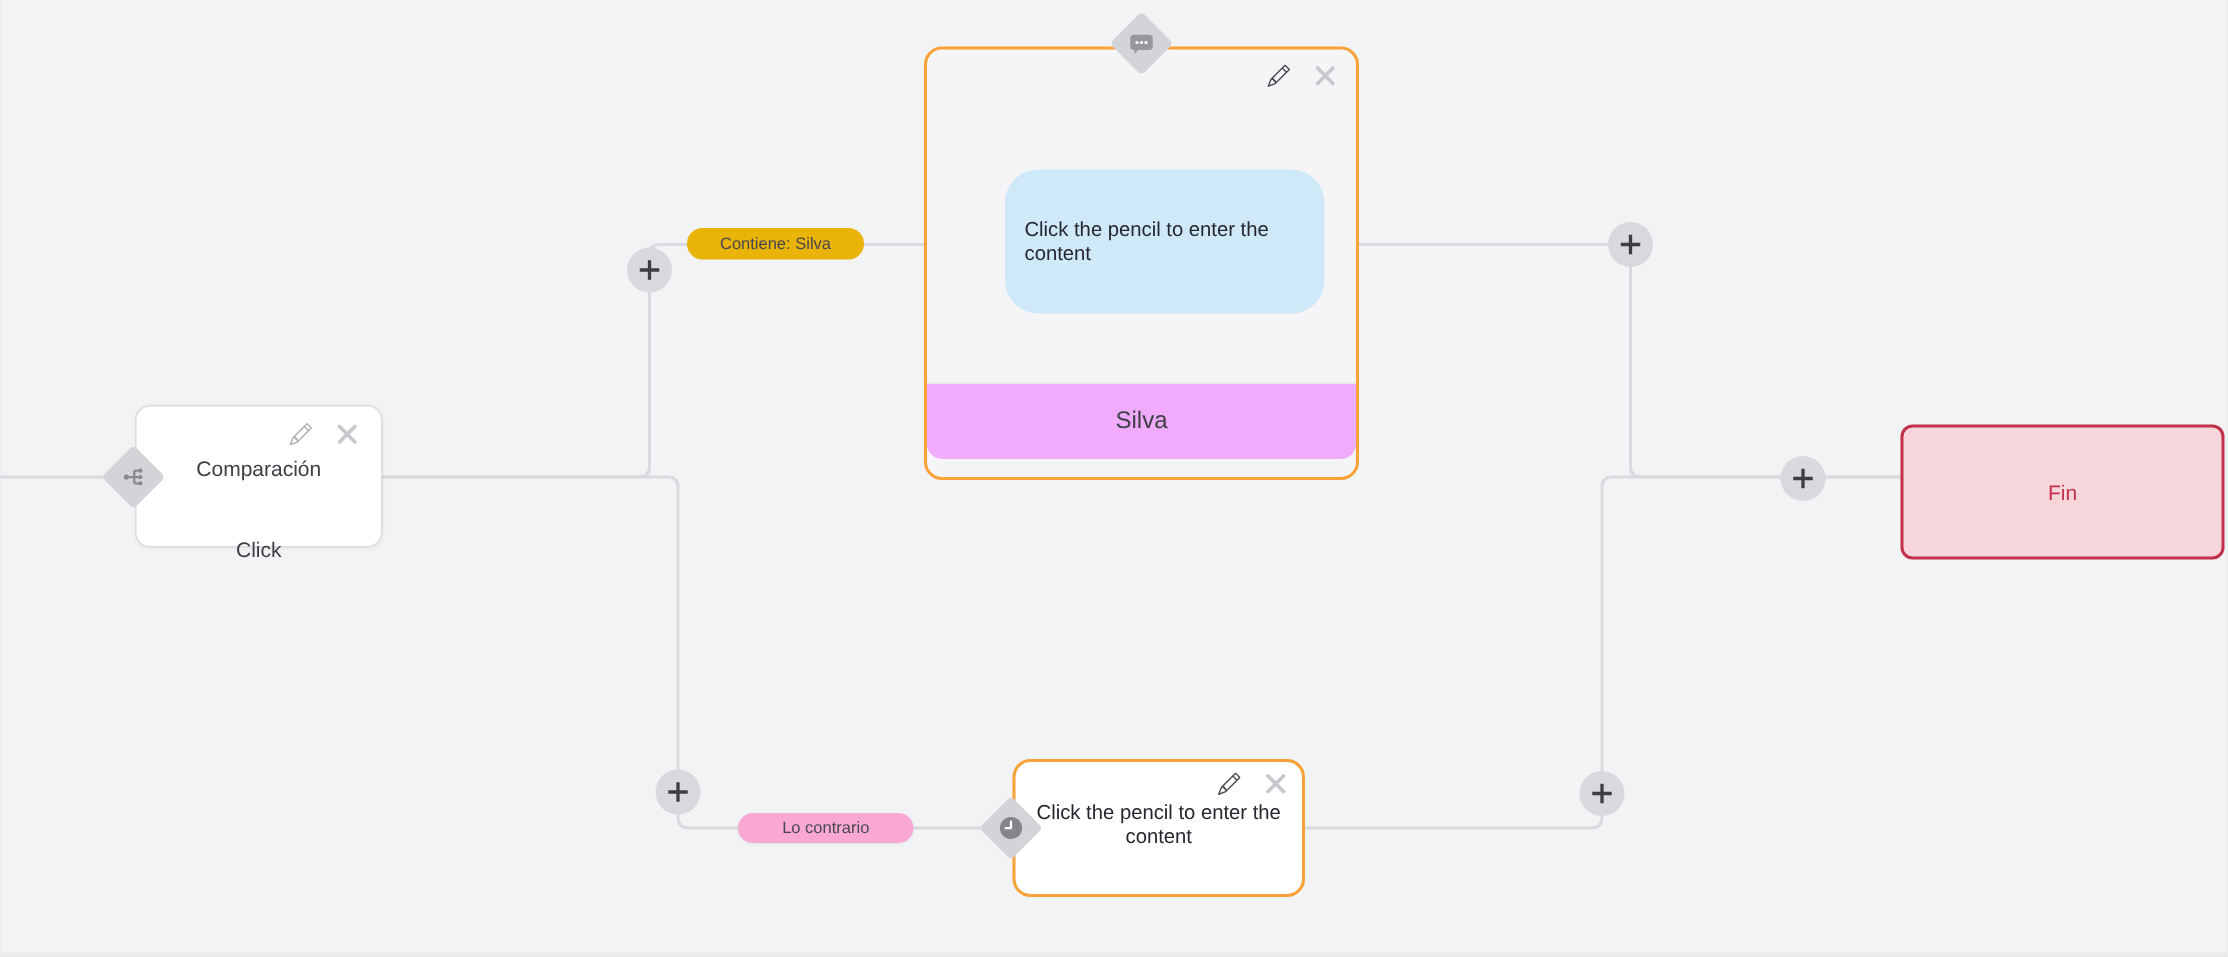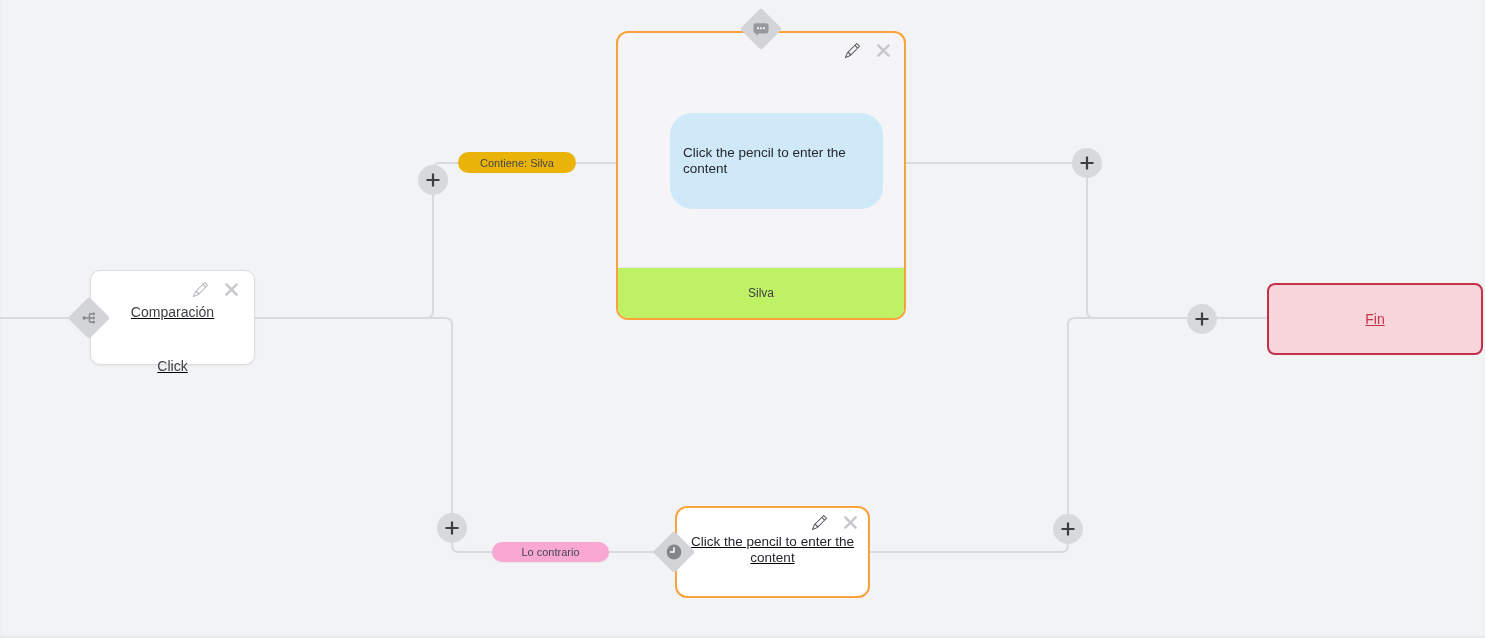--- a/index.html
+++ b/index.html
@@ -40,21 +40,21 @@
     color: #46474f;
     display: flex; align-items: center; justify-content: center;
     border-radius: 11px;
     white-space: nowrap;
     cursor: pointer;
   }
   .pill-gray { background: #eab308; }
   .pill-white { background: #f9a8d4; box-shadow: 0 1px 2px rgba(0,0,0,0.06); }
 
   
-  .node { position: absolute; z-index: 2; background: #fff; text-decoration: underline; }
+  .node { position: absolute; z-index: 2; background: #fff; }
   .node-actions {
     position: absolute;
     display: flex; gap: 16px;
     align-items: center;
     z-index: 4;
   }
   .icon-btn { width: 15px; height: 15px; display: inline-block; cursor: pointer; }
   .icon-btn svg { width: 100%; height: 100%; display: block; }
 
   
@@ -92,45 +92,45 @@
     left: 52px; top: 80px;
     width: 213px; height: 96px;
     background: #cfe9f8;
     border-radius: 22px;
     display: flex; align-items: center;
     padding: 0 26px 0 13px;
     font-size: 13.5px; line-height: 1.22; color: #26262e;
   }
   .message-footer {
     position: absolute;
-    left: 0; bottom: 0; width: 100%; height: 51px;
-    background: #bef264;
+    left: 0; bottom: 12px; width: 100%; height: 51px;
+    background: #f0abfc;
     border-top: 1px solid #e8e8ec;
     border-radius: 0 0 10px 10px;
     display: flex; align-items: center; justify-content: center;
-    font-size: 12px; color: #3f4046;
+    font-size: 16px; color: #3f4046;
   }
 
   
   .delay-node {
     left: 675px; top: 506px; width: 195px; height: 92px;
     border: 2px solid #f9a23a; border-radius: 12px;
     background: #ffffff;
   }
   .delay-node .node-actions { top: 7px; right: 10px; }
   .delay-text {
     margin-top: 26px;
     padding: 0 14px;
     text-align: center;
     font-size: 13.5px; line-height: 1.22; color: #26262e;
   }
 
   
   .end-node {
-    left: 1267px; top: 283px; width: 216px; height: 72px;
+    left: 1267px; top: 283px; width: 216px; height: 90px;
     background: #f7d6db;
     border: 2px solid #c4304a; border-radius: 8px;
     display: flex; align-items: center; justify-content: center;
     font-size: 14px; color: #c4304a;
     cursor: pointer;
   }
 </style>
 </head>
 <body>
 

